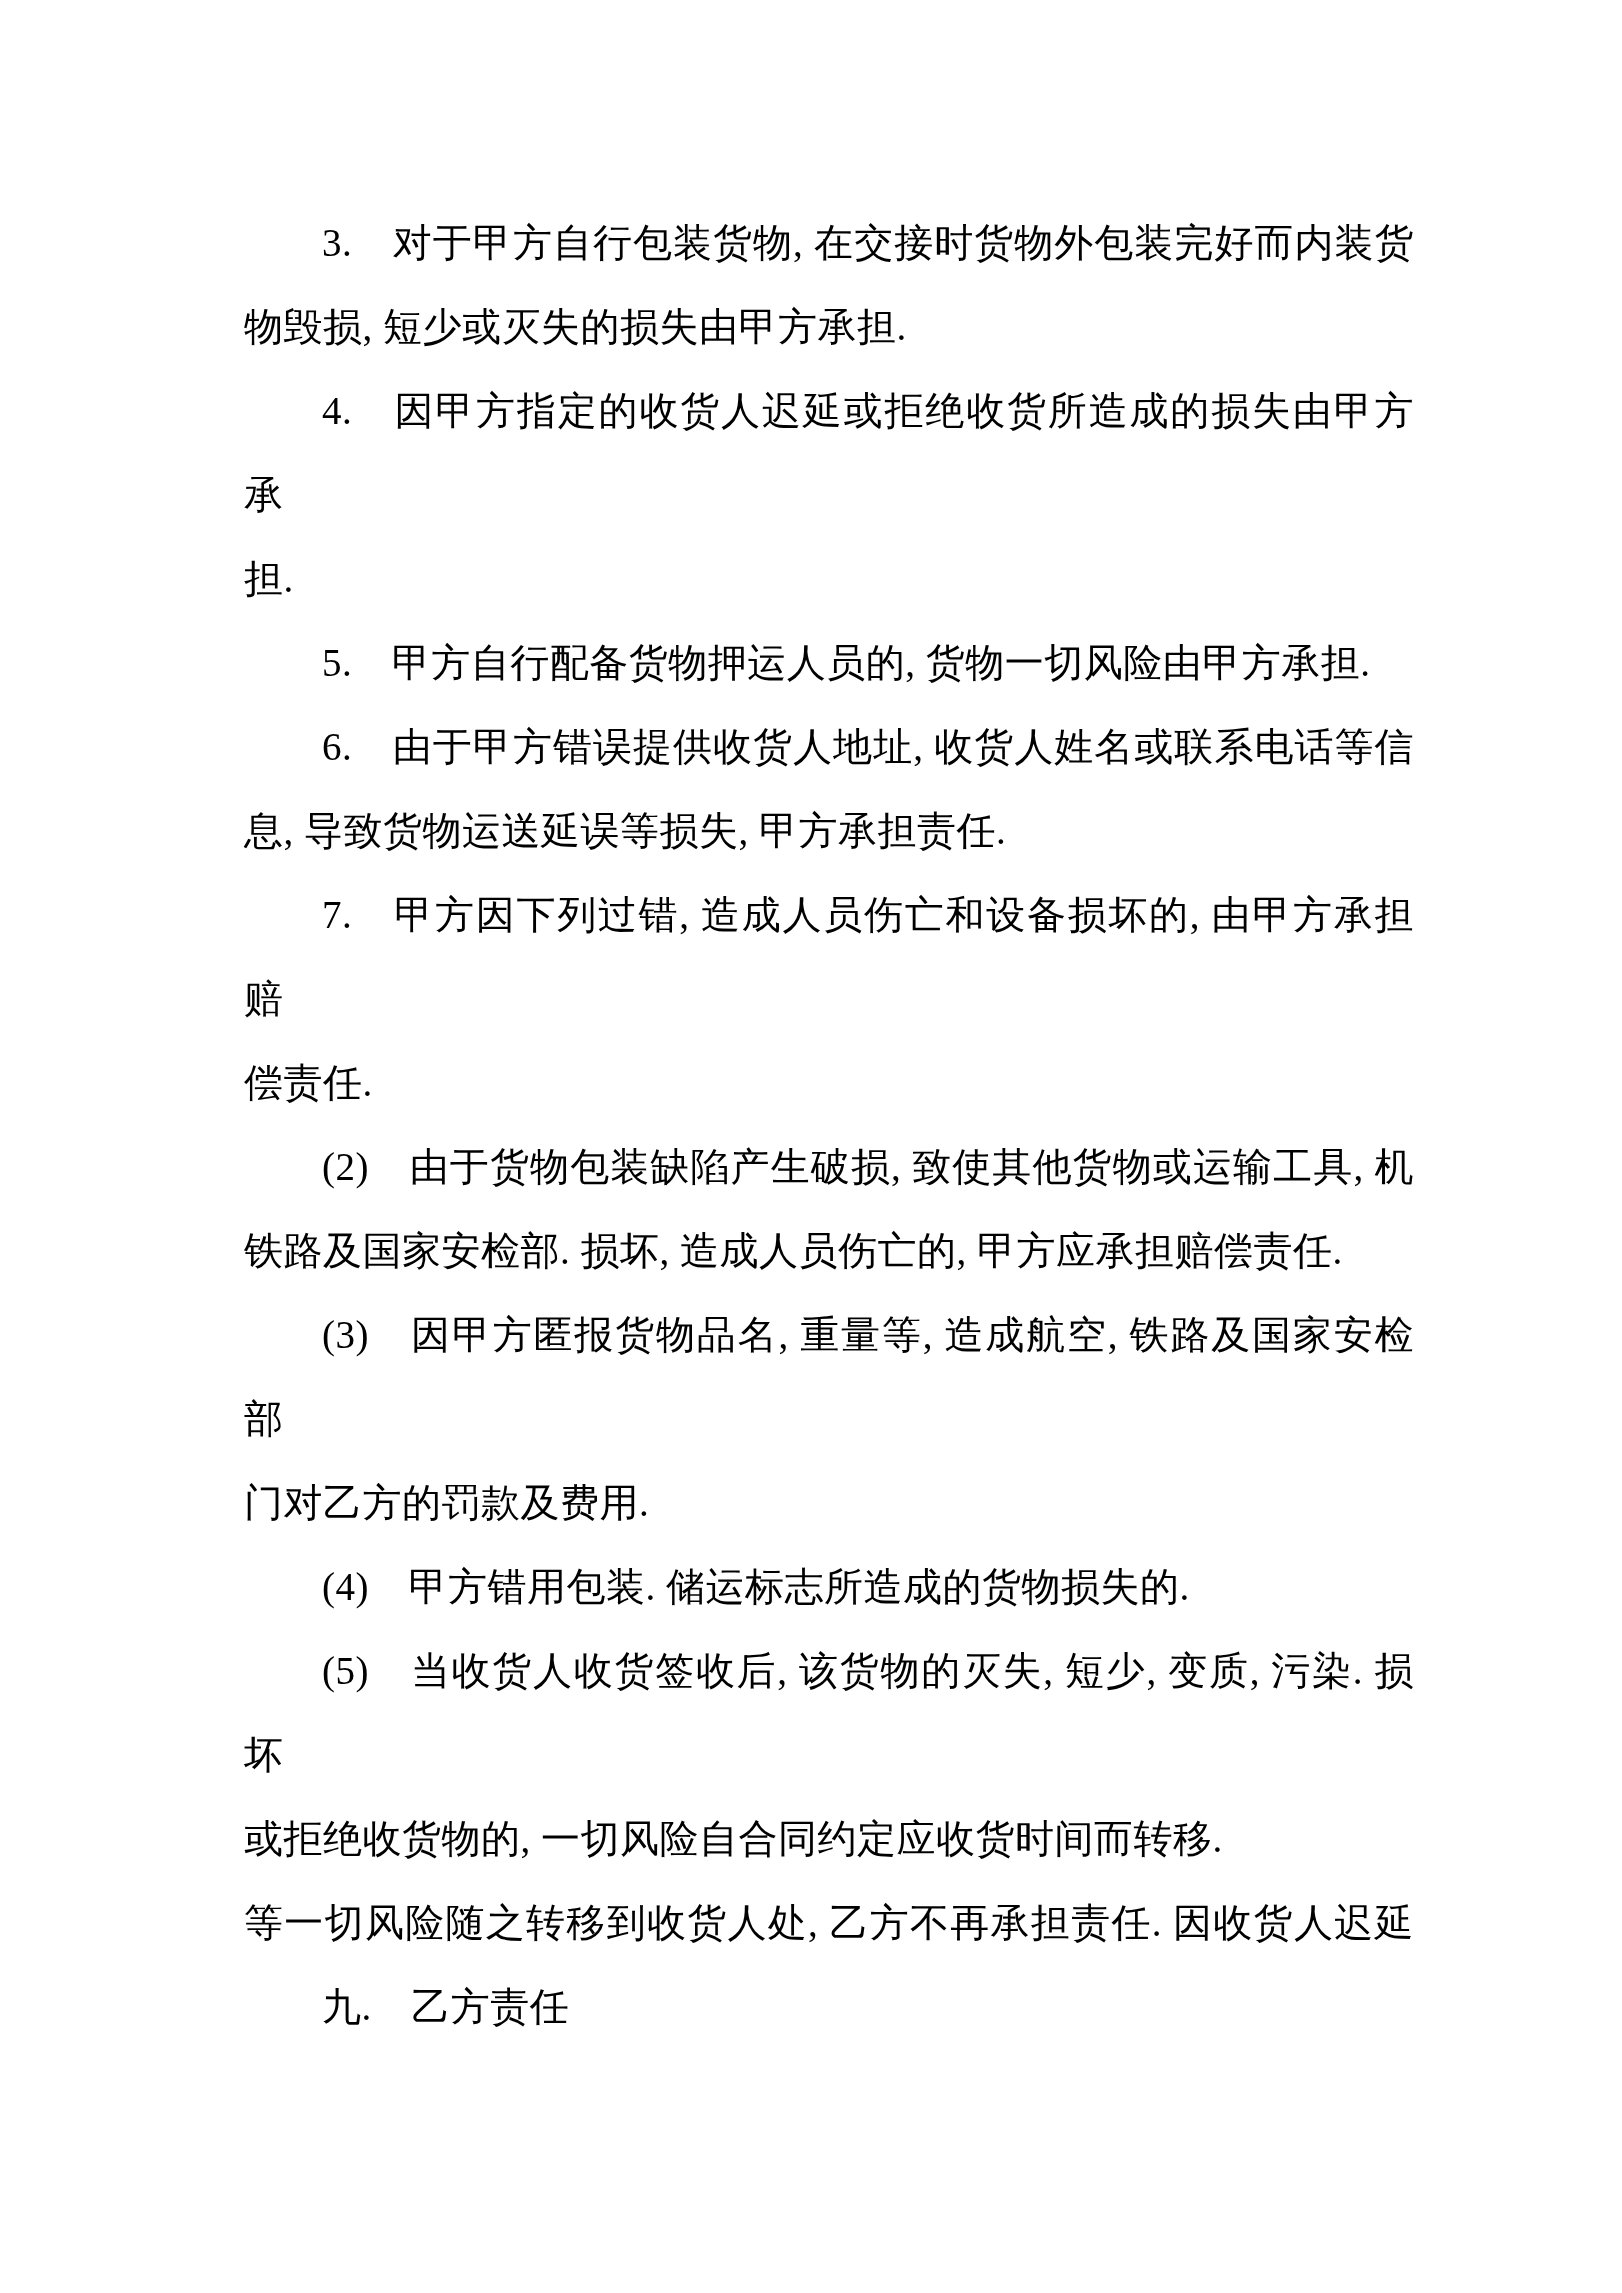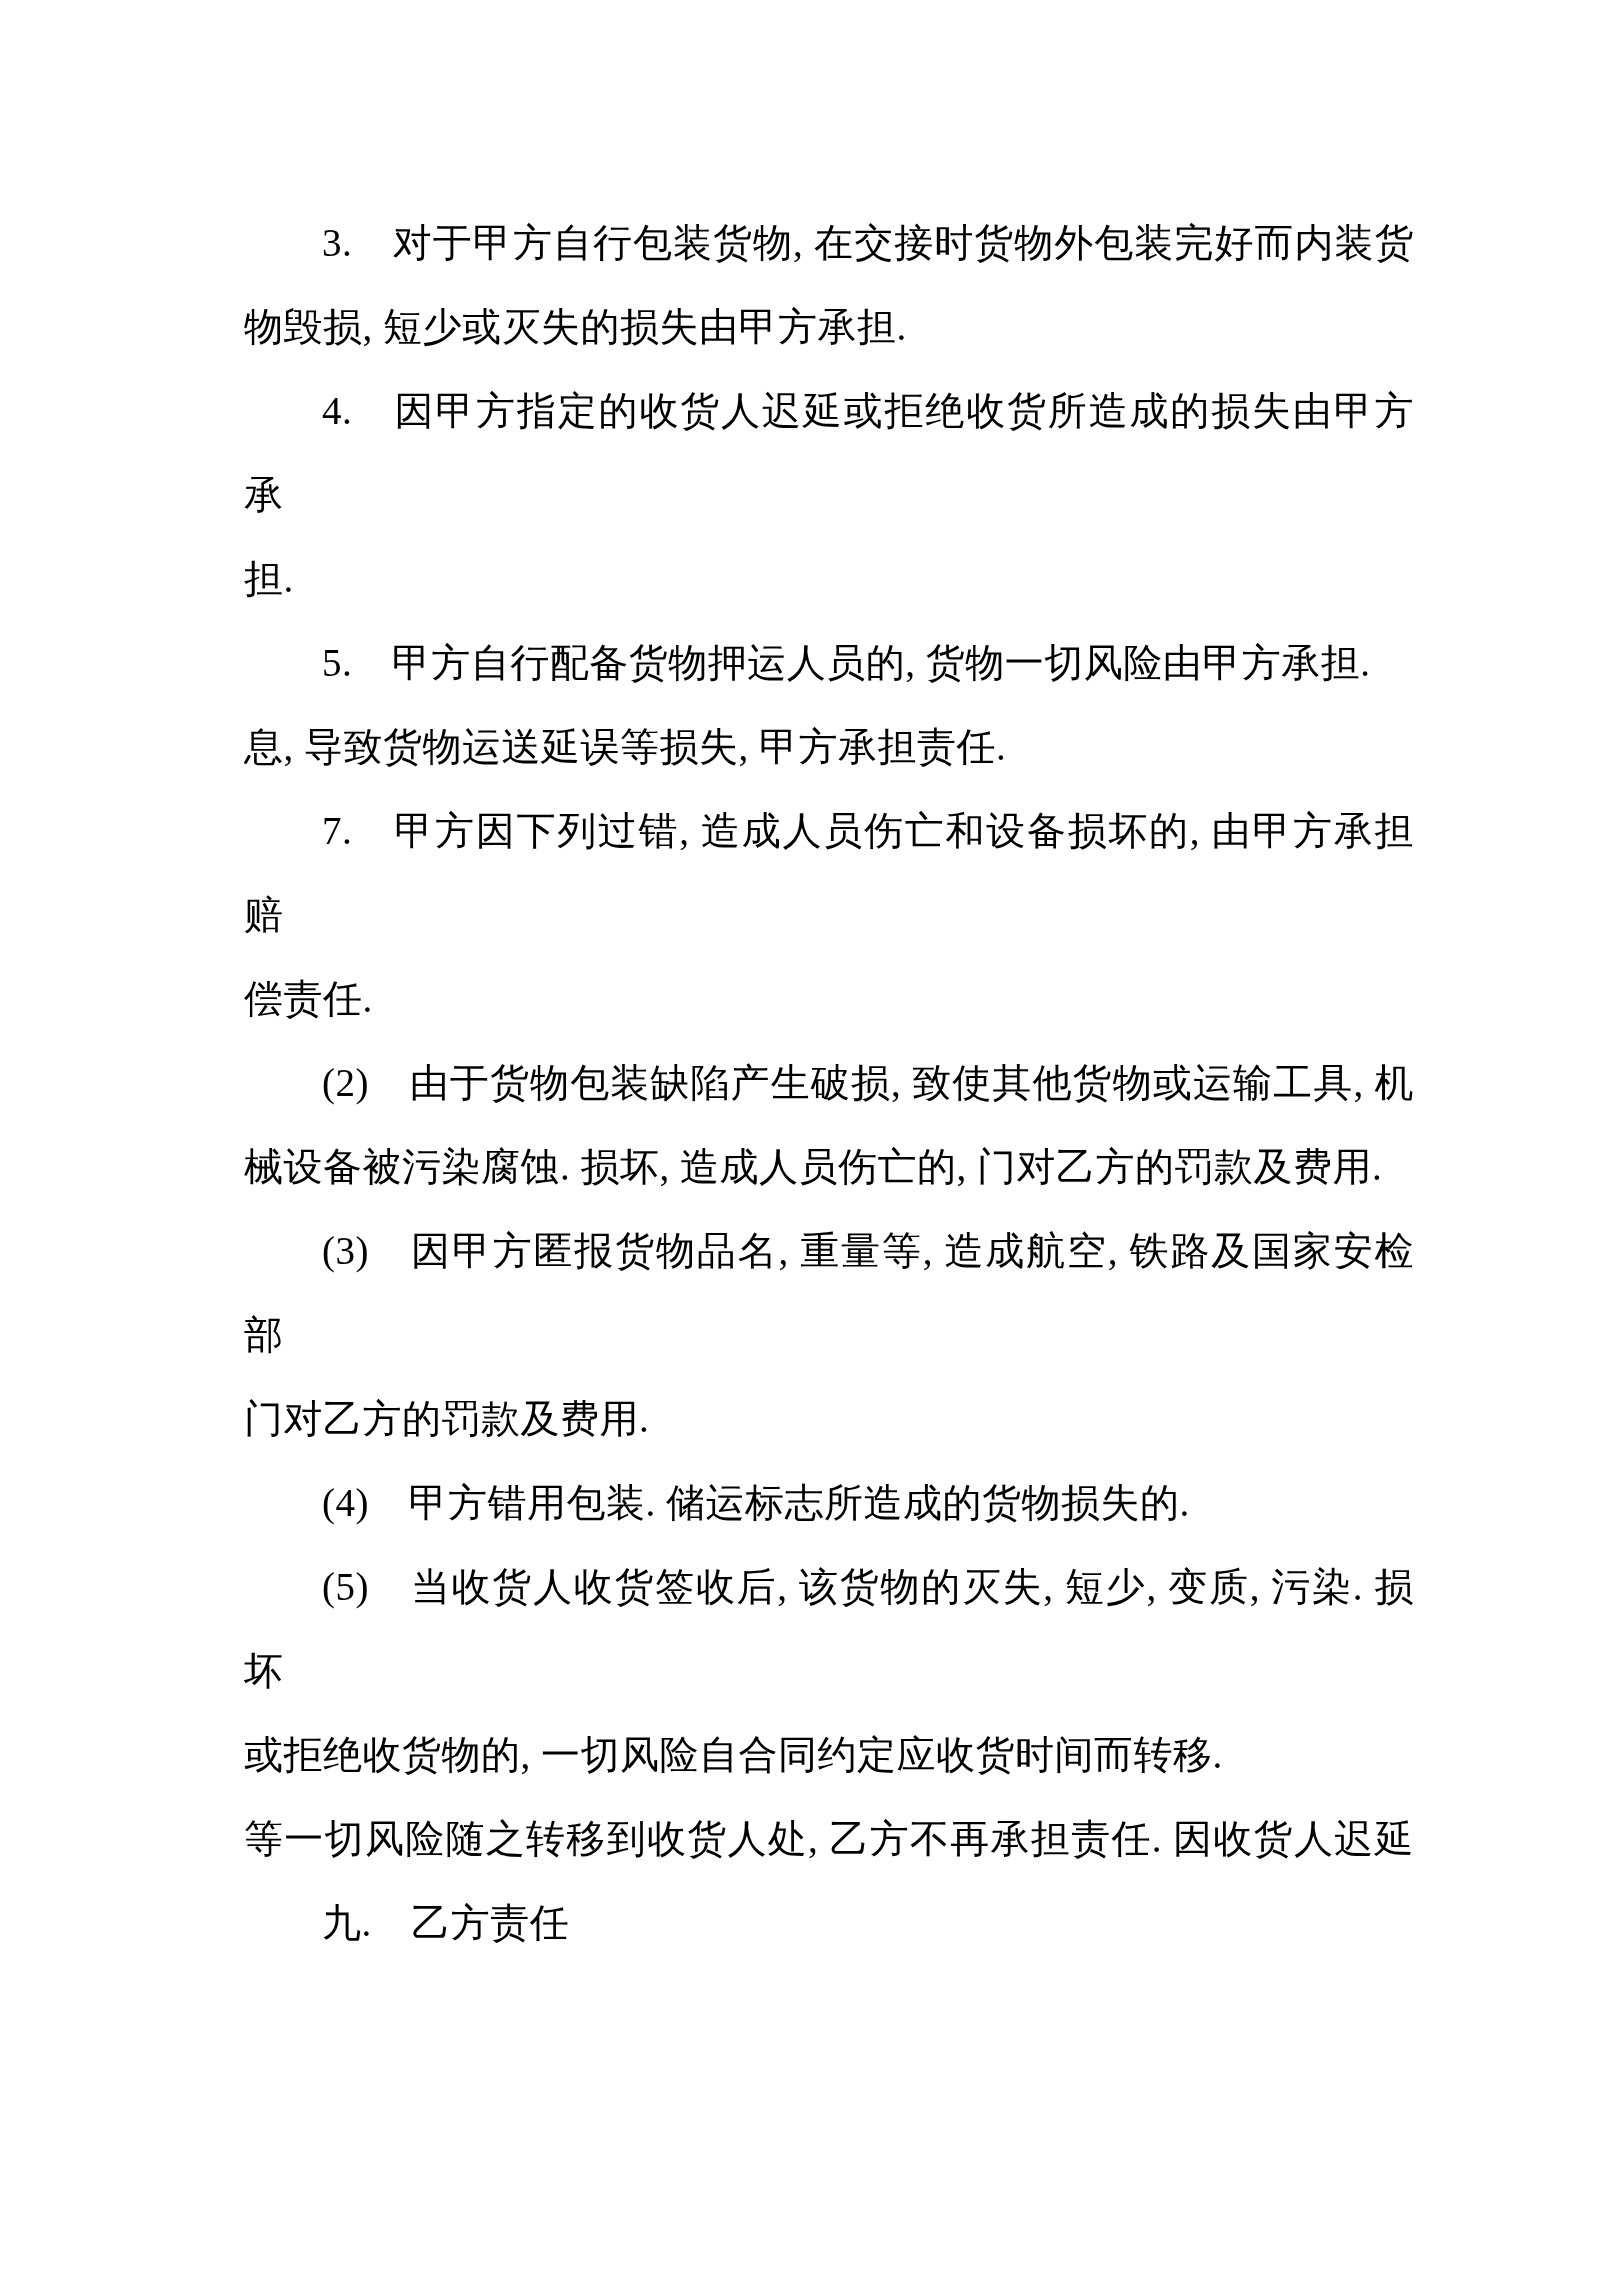--- a/index.html
+++ b/index.html
@@ -37,25 +37,26 @@
 </style>
 </head>
 <body>
 
 <div class="page">
   <p class="doc-line first full">3.　对于甲方自行包装货物, 在交接时货物外包装完好而内装货</p>
   <p class="doc-line cont">物毁损, 短少或灭失的损失由甲方承担.</p>
   <p class="doc-line first full">4.　因甲方指定的收货人迟延或拒绝收货所造成的损失由甲方承</p>
   <p class="doc-line cont">担.</p>
   <p class="doc-line first">5.　甲方自行配备货物押运人员的, 货物一切风险由甲方承担.</p>
+  <p class="doc-line first full">6.　由于甲方错误提供收货人地址, 收货人姓名或联系电话等信</p>
   <p class="doc-line cont">息, 导致货物运送延误等损失, 甲方承担责任.</p>
   <p class="doc-line first full">7.　甲方因下列过错, 造成人员伤亡和设备损坏的, 由甲方承担赔</p>
   <p class="doc-line cont">偿责任.</p>
   <p class="doc-line first full">(2)　由于货物包装缺陷产生破损, 致使其他货物或运输工具, 机</p>
-  <p class="doc-line cont">械设备被污染腐蚀. 损坏, 造成人员伤亡的, 门对乙方的罚款及费用.</p>
+  <p class="doc-line cont">铁路及国家安检部. 损坏, 造成人员伤亡的, 甲方应承担赔偿责任.</p>
   <p class="doc-line first full">(3)　因甲方匿报货物品名, 重量等, 造成航空, 铁路及国家安检部</p>
   <p class="doc-line cont">门对乙方的罚款及费用.</p>
   <p class="doc-line first">(4)　甲方错用包装. 储运标志所造成的货物损失的.</p>
   <p class="doc-line first full">(5)　当收货人收货签收后, 该货物的灭失, 短少, 变质, 污染. 损坏</p>
   <p class="doc-line cont">或拒绝收货物的, 一切风险自合同约定应收货时间而转移.</p>
   <p class="doc-line cont full">等一切风险随之转移到收货人处, 乙方不再承担责任. 因收货人迟延</p>
   <p class="doc-line first">九.　乙方责任</p>
 
 </div>
 

